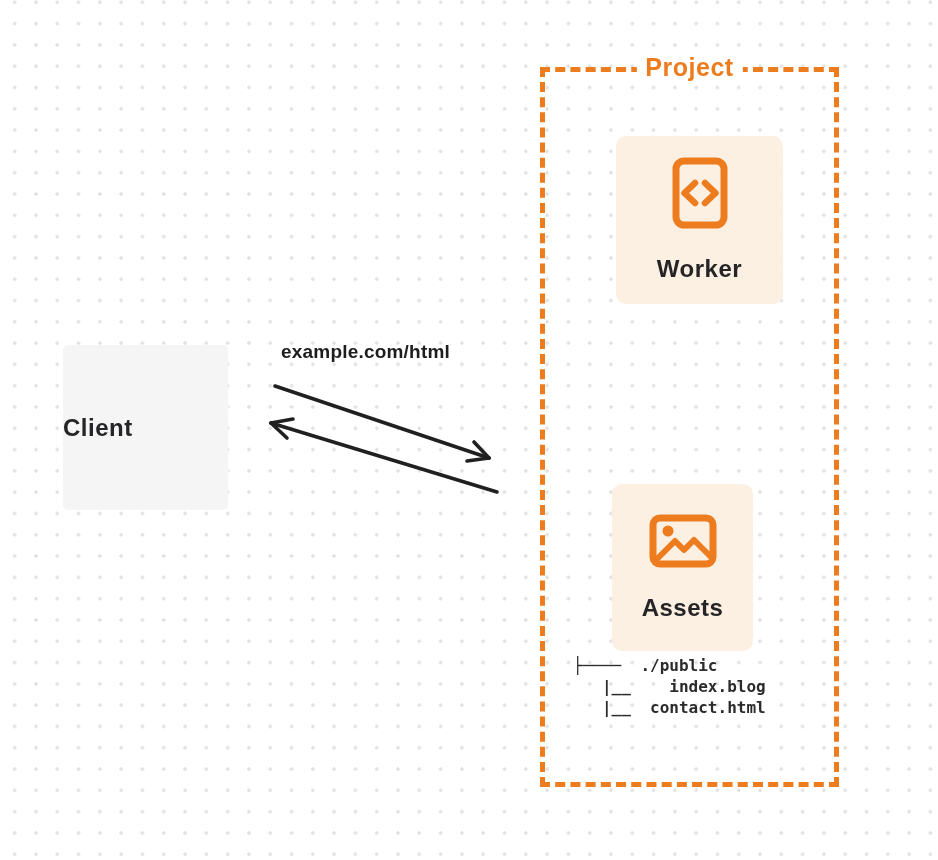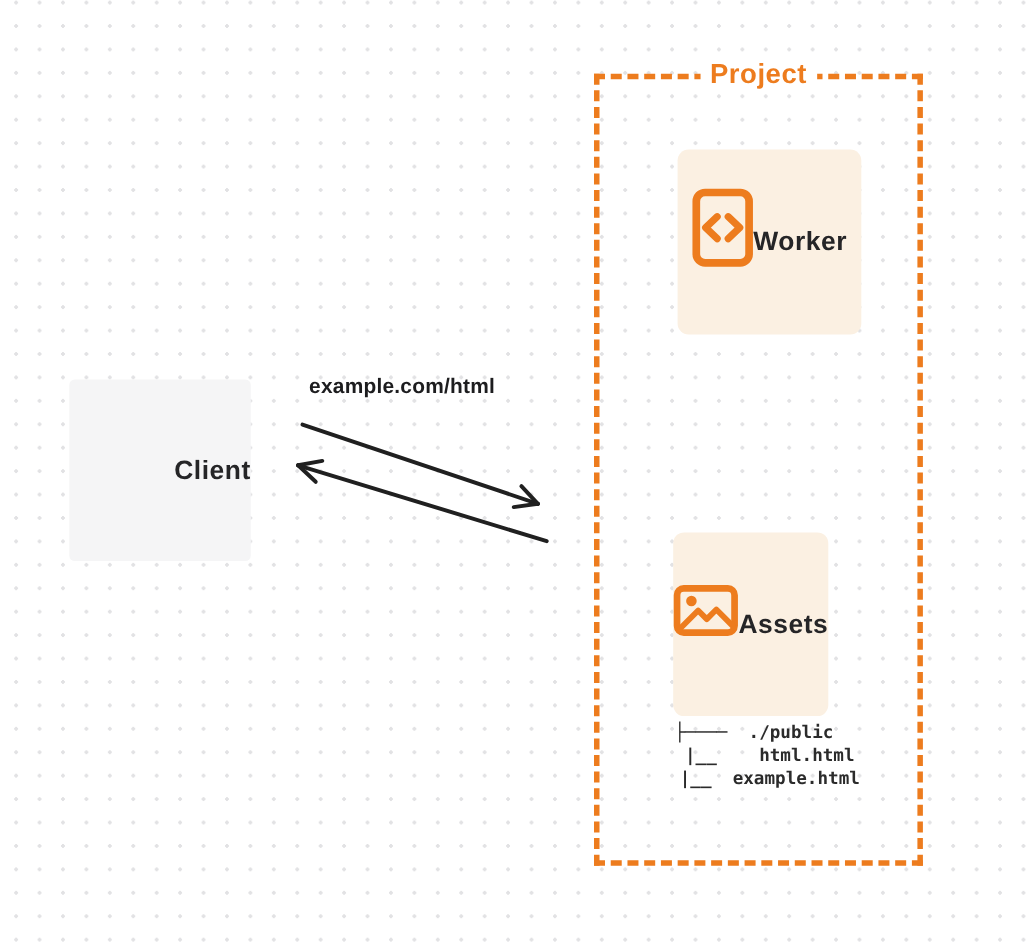--- a/index.html
+++ b/index.html
@@ -11,21 +11,21 @@
     background-image:radial-gradient(circle, #e2e2e4 1.5px, rgba(0,0,0,0) 1.7px);
     background-size:21.3px 21.3px;
     background-position:4px 13px;
     font-family:"Liberation Sans", sans-serif;
     color:#202020;
   }
   .arrows{position:absolute;left:0;top:0;pointer-events:none;}
   .client-box{
     position:absolute;left:63px;top:345px;width:165px;height:165px;
     background:#f5f5f6;border-radius:5px;
-    display:flex;align-items:center;justify-content:flex-end;
+    display:flex;align-items:center;justify-content:flex-start;
   }
   .node-label{font-size:24px;font-weight:bold;letter-spacing:0.5px;color:#252527;}
   .url-label{
     position:absolute;left:281px;top:341px;
     font-size:19px;font-weight:bold;letter-spacing:0.2px;color:#1d1d1f;
   }
   .project-box{
     position:absolute;left:540px;top:67px;width:299px;height:720px;
     box-sizing:border-box;
     border:5px dashed #ed7c1e;
@@ -33,29 +33,29 @@
   .project-label{
     position:absolute;top:-19px;left:50%;transform:translateX(-50%);
     background:#ffffff;padding:0 9px;
     font-size:25px;font-weight:bold;letter-spacing:0.5px;color:#ed7c1e;
     white-space:nowrap;
     text-align:center;
   }
   .card{
     position:absolute;
     background:#fbf0e2;border-radius:10px;
-    display:flex;flex-direction:row;align-items:center;justify-content:center;
+    display:flex;flex-direction:column;align-items:center;justify-content:center;
   }
   .card-worker{left:71px;top:64px;width:167px;height:168px;}
   .card-assets{left:67px;top:412px;width:141px;height:167px;}
   .card .icon{display:block;margin-bottom:26px;}
   .file-tree{
-    position:absolute;left:44px;top:583px;
+    position:absolute;left:28px;top:583px;
     font-family:"DejaVu Sans Mono", monospace;
-    font-size:16px;line-height:21px;font-weight:bold;color:#2b2b2b;text-align:center;
+    font-size:16px;line-height:21px;font-weight:bold;color:#2b2b2b;
   }
   .file-tree div{white-space:pre;}
 </style>
 </head>
 <body>
 
 <div class="canvas">
 
   <svg class="arrows" width="938" height="860" viewBox="0 0 938 860">
     <g stroke="#202020" stroke-width="3.6" stroke-linecap="round" fill="none">
@@ -94,18 +94,18 @@
       <svg class="icon" width="68" height="54" viewBox="0 0 68 54">
         <rect x="4" y="4" width="60" height="46" rx="7" fill="none" stroke="#ed7c1e" stroke-width="7"></rect>
         <circle cx="19" cy="17" r="5.5" fill="#ed7c1e"></circle>
         <path d="M7 46 L26 27 L35 36 L45 26 L62 43" fill="none" stroke="#ed7c1e" stroke-width="6" stroke-linecap="round" stroke-linejoin="round"></path>
       </svg>
       <span class="node-label">Assets</span>
     </div>
 
     <div class="file-tree">
       <div>├────  ./public</div>
-      <div>   |__    html.html</div>
-      <div>   |__  example.html</div>
+      <div>   |__    index.blog</div>
+      <div>   |__  contact.html</div>
     </div>
   </div>
 
 </div>
 
 </body></html>

